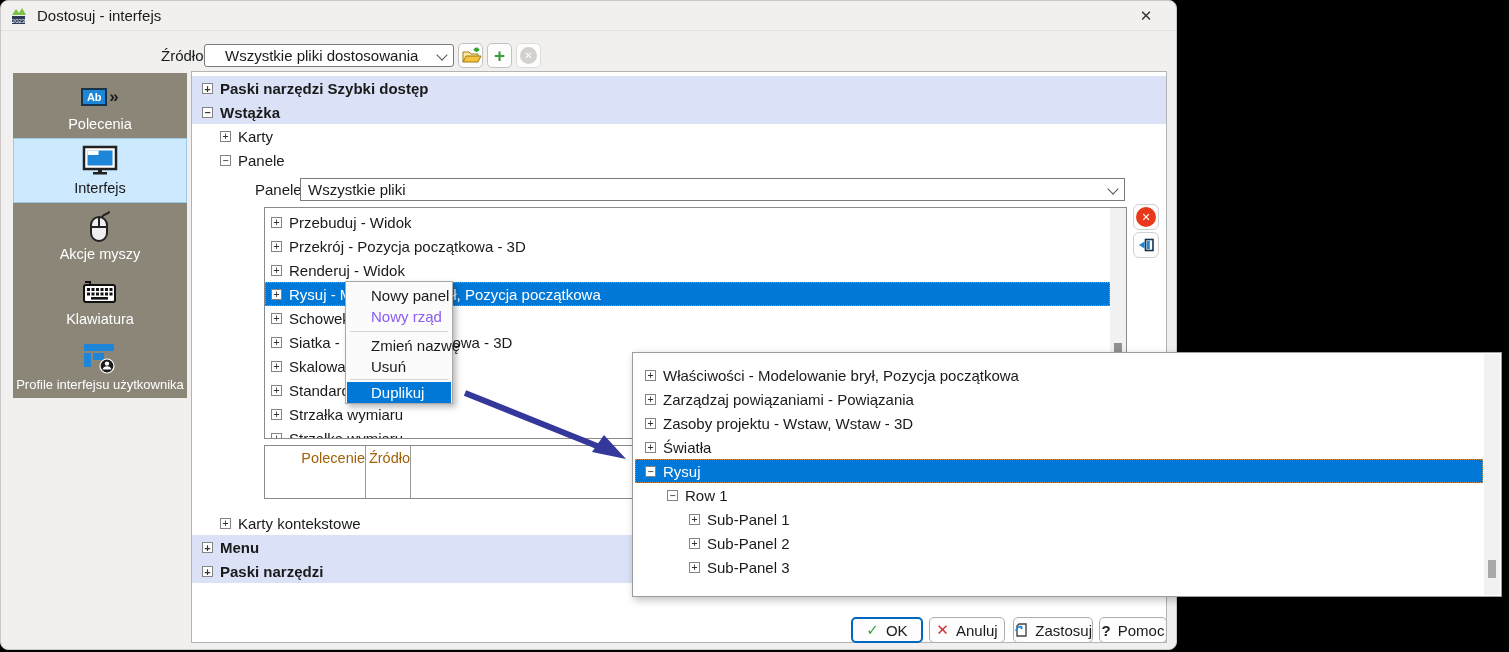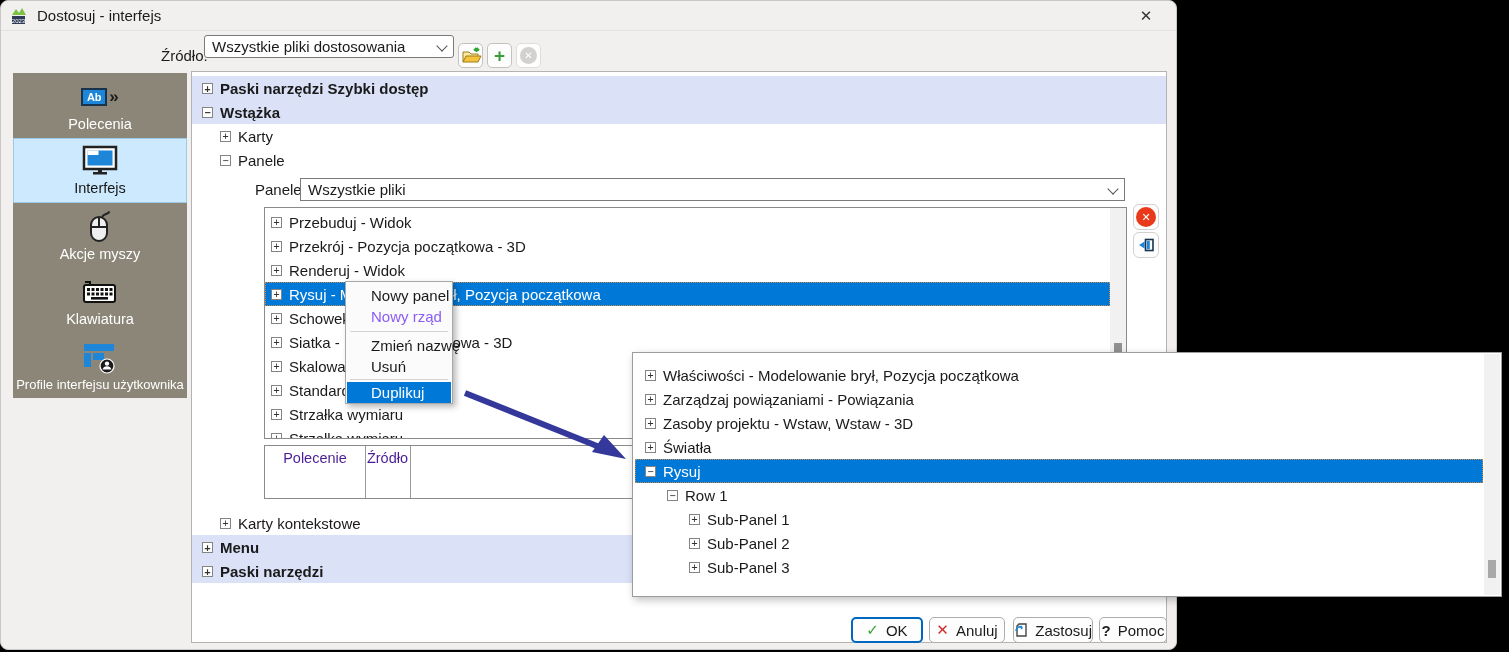--- a/index.html
+++ b/index.html
@@ -11,23 +11,23 @@
   #dialog { position:absolute; left:0; top:0; width:1177px; height:650px;
             background:#f1f0ee; border-radius:8px; border:1px solid #c9c8c6; }
   #titlebar { position:absolute; left:0; top:0; width:100%; height:30px;
               border-bottom:1px solid #e3e2e0; display:flex; align-items:center; }
   #title-text { font-size:15px; color:#1b1b1b; margin-left:8px; }
   #close-btn { position:absolute; right:14px; top:4px; width:32px; height:22px;
                font-size:15px; color:#333; display:flex; align-items:center; justify-content:center; cursor:default; }
 
   
   #source-label { left:160px; top:46px; font-size:15px; color:#1a1a1a; }
-  #source-combo { left:203px; top:34px; width:250px; height:23px; background:#fff;
+  #source-combo { left:203px; top:43px; width:250px; height:23px; background:#fff;
                   border:1px solid #7a7a7a; border-radius:3px; font-size:15px; color:#1a1a1a;
-                  display:flex; align-items:center; padding-left:7px; }
+                  display:flex; align-items:center; padding-left:20px; }
   .chev { width:8px; height:8px; border-right:1.6px solid #555; border-bottom:1.6px solid #555;
           transform:rotate(45deg); margin-top:-4px; }
   .combo-arrow { position:absolute; right:7px; top:10px; }
   .toolbtn { top:42px; width:25px; height:25px; border:1px solid #c3c2c0; border-radius:5px;
              background:#fdfdfd; display:flex; align-items:center; justify-content:center; }
   #btn-open   { left:457px; }
   #btn-add    { left:486px; }
   #btn-del-src{ left:515px; border-color:#dedddb; }
   #btn-add span { color:#3b9c3b; font-size:19px; font-weight:bold; line-height:1; }
   .gray-circle { width:17px; height:17px; border-radius:50%; background:#d2d1cf; color:#fff;
@@ -73,21 +73,21 @@
 
   .side-act { left:941px; width:26px; height:26px; border:1px solid #d2d1cf; border-radius:6px;
               background:#fdfdfd; display:flex; align-items:center; justify-content:center; position:absolute; }
   #act-delete { top:132px; }
   #act-insert { top:160px; }
   .red-circle { width:20px; height:20px; border-radius:50%; background:#e8391a; color:#fff;
                 font-size:11px; font-weight:bold; display:flex; align-items:center; justify-content:center; }
 
   #cmd-table { left:72px; top:373px; width:863px; height:54px; border:1px solid #8a8a8a; background:#fff; }
   .tcol-line { position:absolute; top:0; width:1px; height:52px; background:#9a9a9a; }
-  .thead { position:absolute; top:4px; font-size:14.5px; color:#4c1d95; text-align:center; }
+  .thead { position:absolute; top:4px; font-size:14.5px; color:#a16207; text-align:right; }
 
   
   #ctx-menu { left:344px; top:280px; width:108px; height:123px; background:#fbfbfb;
               border:1px solid #a8a8a8; box-shadow:3px 3px 6px rgba(0,0,0,.28); z-index:50; }
   .mitem { position:absolute; left:1px; width:104px; height:21px; display:flex; align-items:center;
            padding-left:24px; font-size:15px; color:#1a1a1a; white-space:nowrap; cursor:default; }
   .mitem.disabled { color:#8b5cf6; }
   .mitem.hl { background:#0078d7; color:#fff; }
   .msep { position:absolute; left:4px; width:98px; height:1px; background:#d4d4d4; }
 

